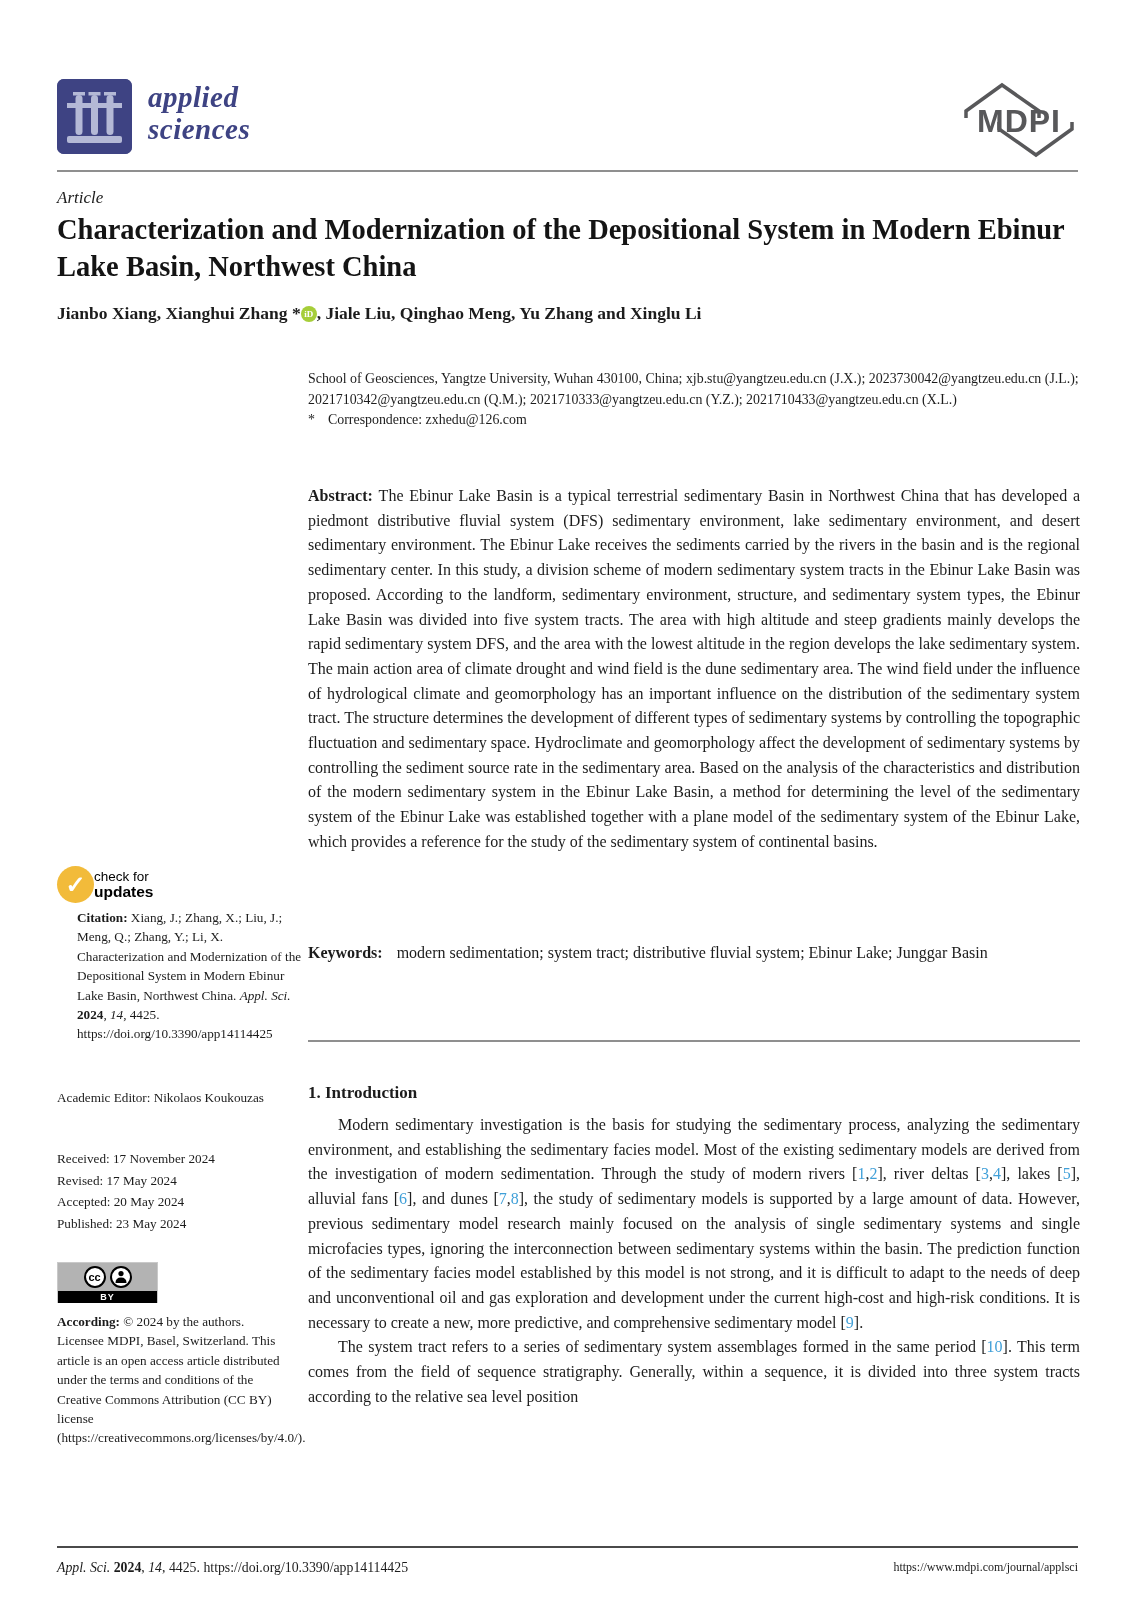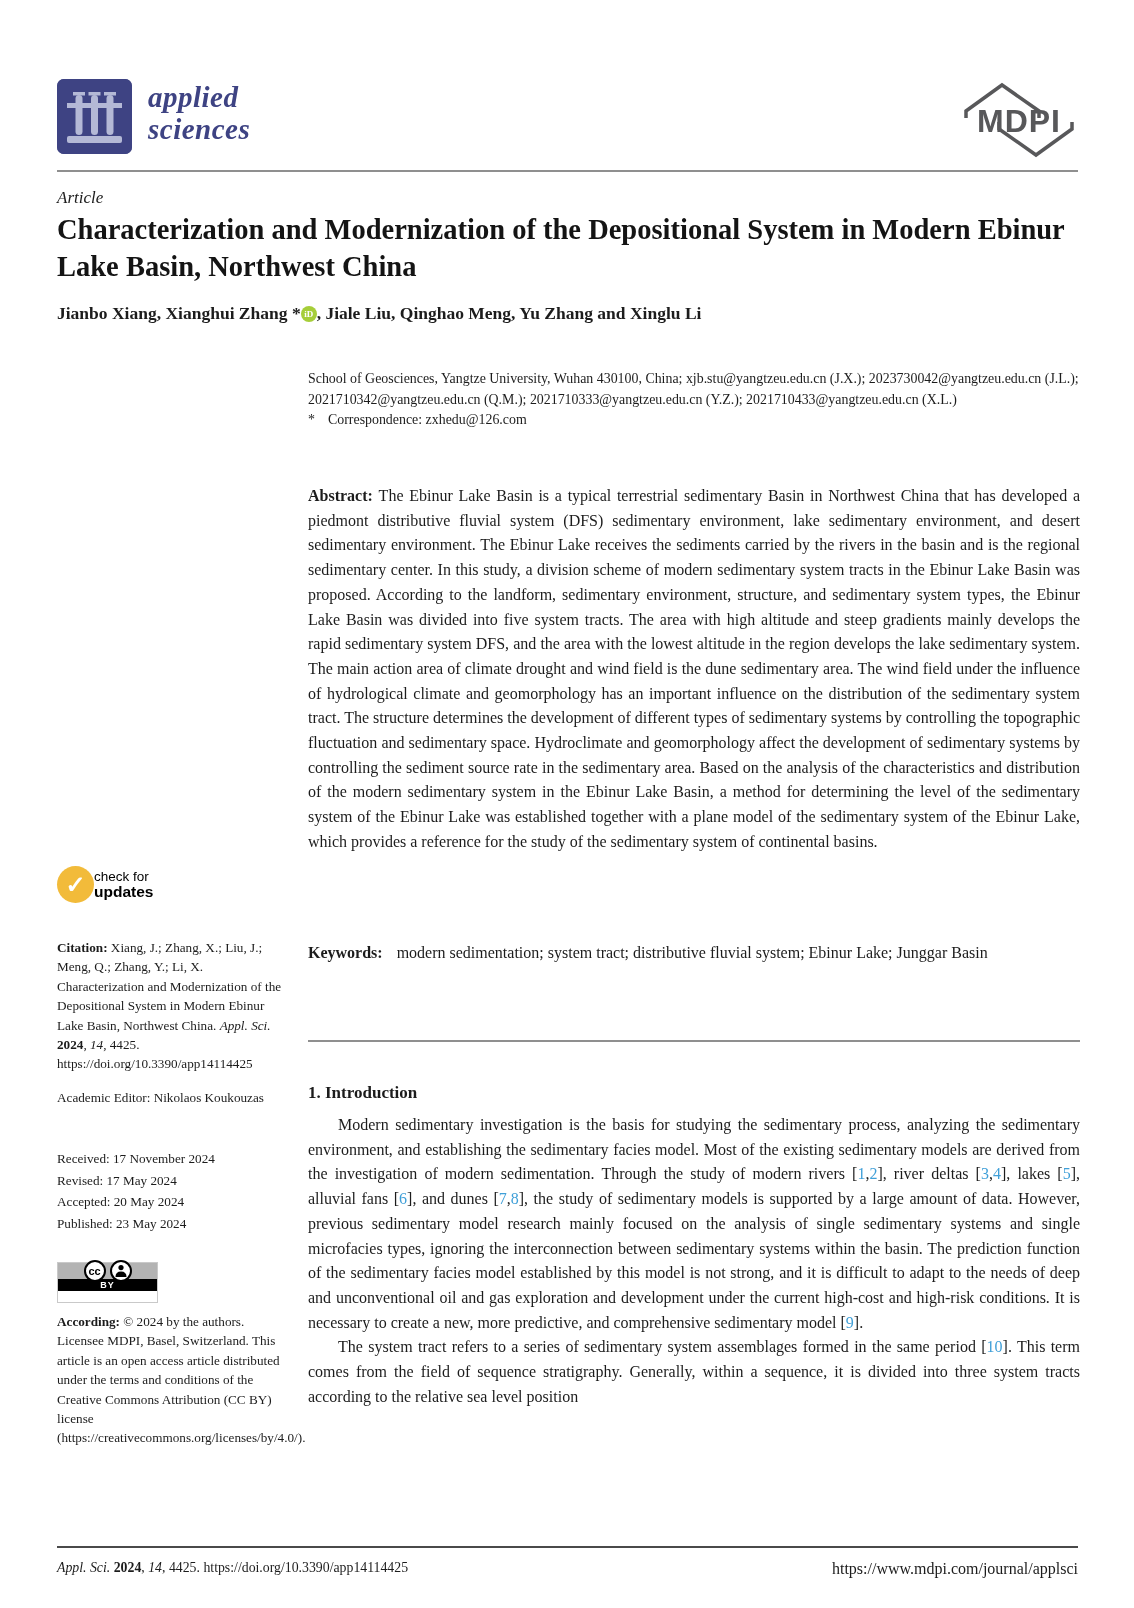--- a/index.html
+++ b/index.html
@@ -60,38 +60,38 @@
   .check-circle {
     width: 37px; height: 37px; border-radius: 50%;
     background: #f2bb3a; color: #fff; text-align: center; line-height: 37px;
     font-size: 24px; font-weight: bold; font-family: "Liberation Sans", sans-serif;
   }
   .check-text { font-family: "Liberation Sans", sans-serif; color: #000; }
   .check-text .l1 { font-size: 13.5px; line-height: 15px; }
   .check-text .l2 { font-size: 15.5px; font-weight: bold; line-height: 16px; }
 
   .side-block { position: absolute; left: 57px; width: 228px; font-size: 13.2px; line-height: 19.4px; color: #1c1c1c; }
-  .citation-block { top: 938px; }
+  .citation-block { top: 908px; margin-left: 20px; }
   .editor-block { top: 1088px; }
   .dates-block { top: 1148px; line-height: 21.6px; }
 
   .cc-badge { position: absolute; left: 57px; top: 1262px; width: 101px; height: 41px; border: 1px solid #c9c9c9; cursor: pointer; }
-  .cc-top { height: 16px; background: #b3b3b3; display: flex; align-items: center; justify-content: center; gap: 4px; }
+  .cc-top { height: 28px; background: #b3b3b3; display: flex; align-items: center; justify-content: center; gap: 4px; }
   .cc-circle {
     width: 22px; height: 22px; border-radius: 50%; background: #fff; border: 2.5px solid #000;
     display: flex; align-items: center; justify-content: center;
     font-family: "Liberation Sans", sans-serif; font-weight: bold; font-size: 11px; color: #000;
   }
   .cc-bottom { height: 12px; background: #000; color: #fff; text-align: center; font-family: "Liberation Sans", sans-serif; font-size: 9px; font-weight: bold; line-height: 12px; letter-spacing: 1px; }
   .copyright-block { top: 1312px; }
 
   
   .footer-rule { position: absolute; left: 57px; top: 1546px; width: 1021px; height: 2px; background: #4a4a4a; }
   .footer-left { position: absolute; left: 57px; top: 1560px; font-size: 13.8px; }
-  .footer-right { position: absolute; right: 56px; top: 1560px; font-size: 16px; }
+  .footer-right { position: absolute; right: 56px; top: 1560px; font-size: 12px; }
   .it { font-style: italic; }
   .bd { font-weight: bold; }
 </style>
 </head>
 <body>
 
 <div class="page">
 
   <div class="journal-logo">
     <span class="logo-box">

